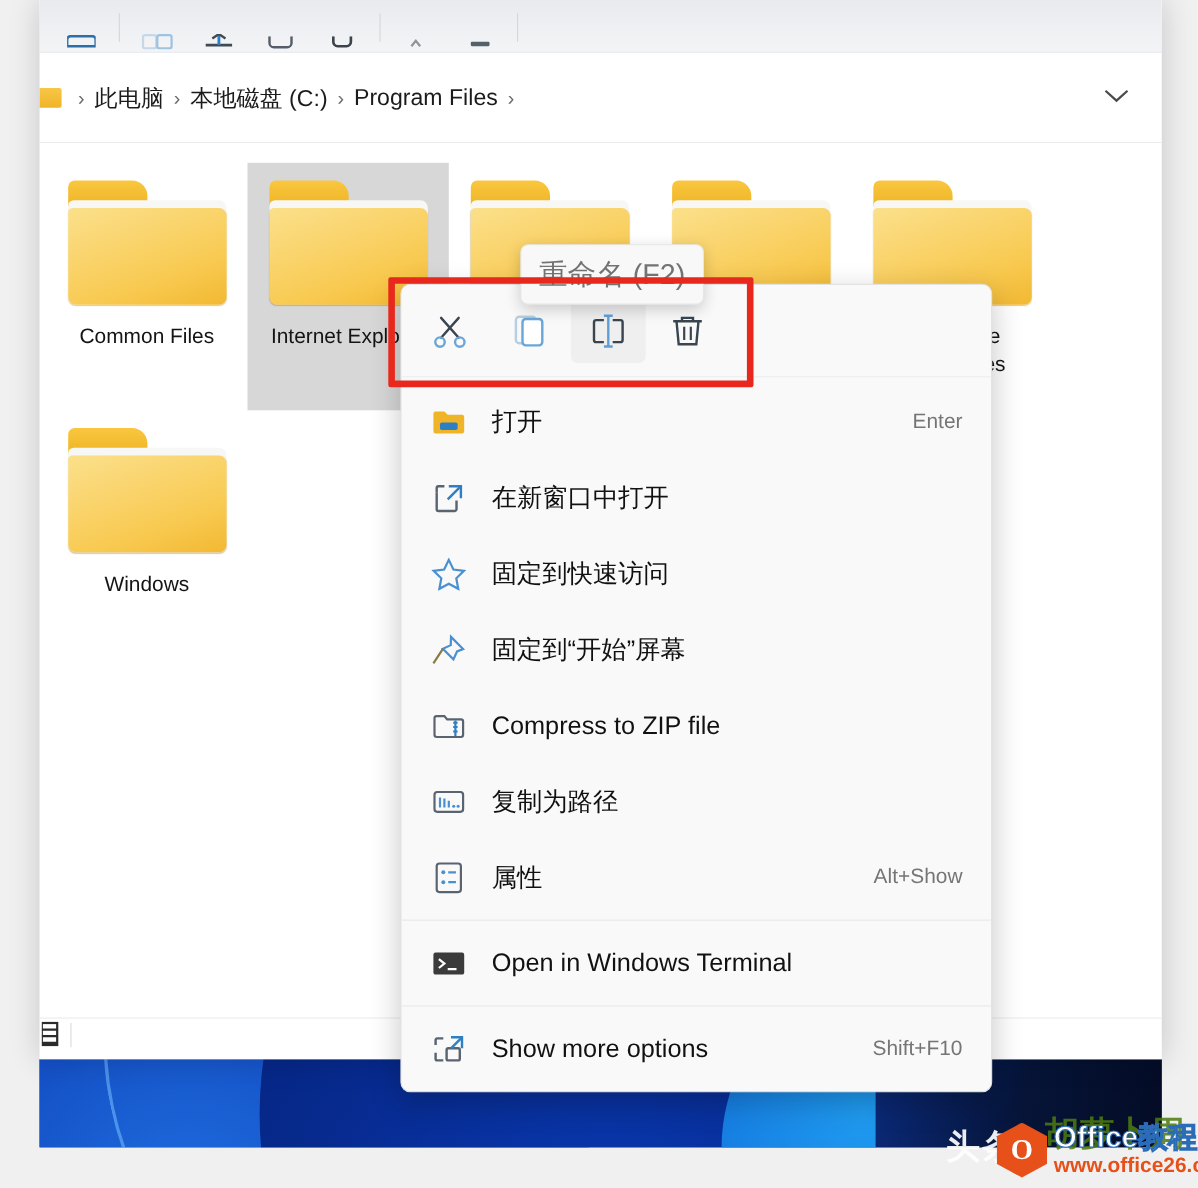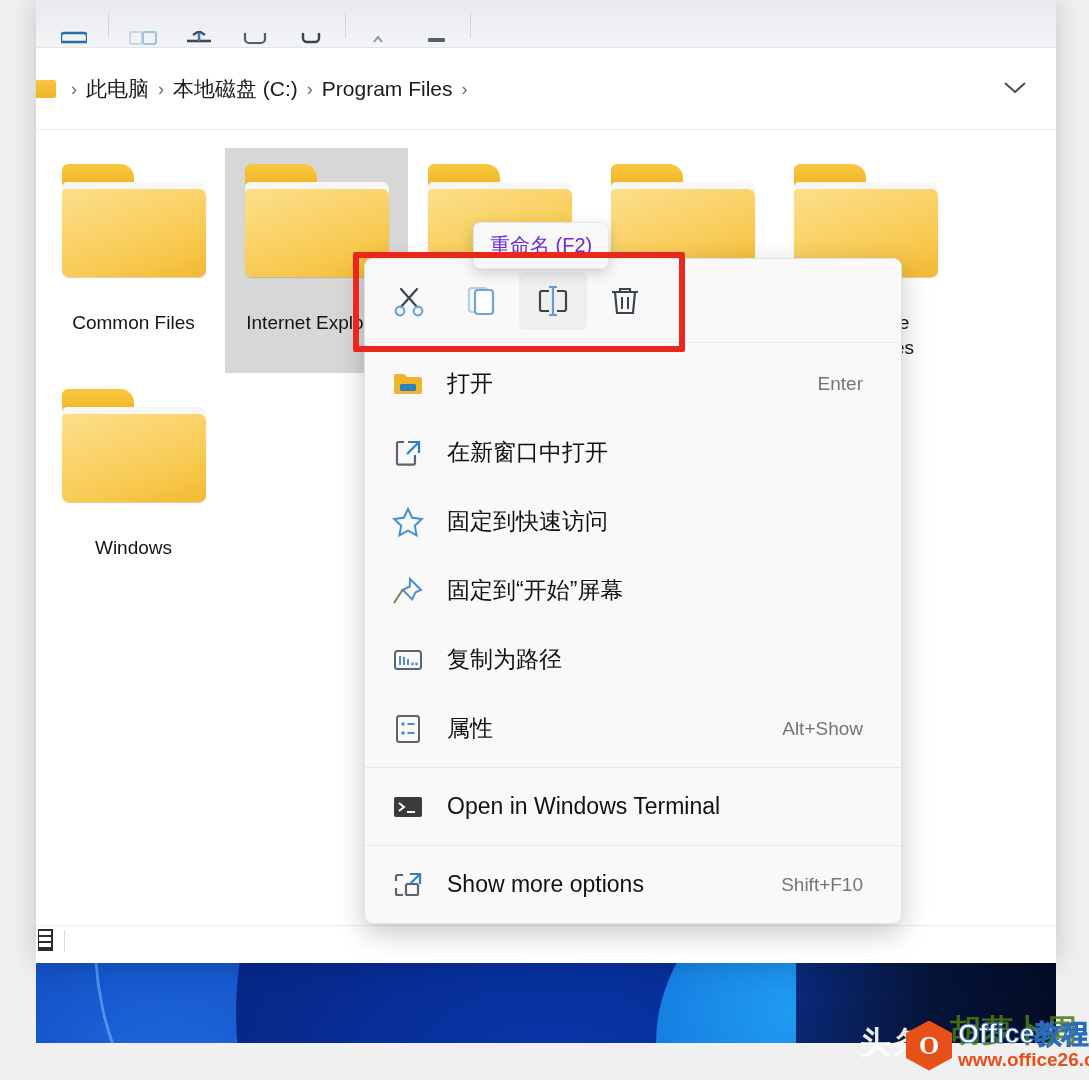--- a/index.html
+++ b/index.html
@@ -164,21 +164,20 @@
     display: flex;
     flex-wrap: wrap;
   }
   .item {
     width: 183px;
     height: 225px;
     display: flex;
     flex-direction: column;
     align-items: center;
     padding-top: 16px;
-    gap: 16px;
   }
   .item.selected { background: #d7d7d7; }
   .item .caption {
     margin-top: 14px;
     width: 165px;
     text-align: center;
     font-size: 19px;
     line-height: 25px;
     color: #141414;
     word-wrap: break-word;
@@ -263,21 +262,21 @@
     border-radius: 6px;
   }
   .cmd-btn.hover { background: #efefef; }
 
   .menu-list { padding: 6px 0 4px 0; }
   .menu-item {
     position: relative;
     height: 69px;
     display: flex;
     align-items: center;
-    padding: 0 38px 0 26px;
+    padding: 0 26px 0 26px;
   }
   .menu-item .mi-icon {
     width: 34px;
     display: flex;
     align-items: center;
     justify-content: center;
     flex: 0 0 34px;
   }
   .menu-item .mi-label {
     margin-left: 22px;
@@ -300,22 +299,22 @@
   
   #tooltip {
     position: absolute;
     left: 473px;
     top: 222px;
     padding: 9px 16px;
     background: #f8f8f8;
     border: 1px solid #e6e6e6;
     border-radius: 7px;
     box-shadow: 0 4px 14px rgba(0,0,0,.18);
-    font-size: 20px;
-    color: #6d28d9;
+    font-size: 26px;
+    color: #737373;
     white-space: nowrap;
   }
 
   
   #redbox {
     position: absolute;
     left: 353px;
     top: 252px;
     width: 332px;
     height: 100px;
@@ -611,20 +610,31 @@
         <span class="mi-icon">
           <svg width="32" height="30" viewBox="0 0 32 30">
             <path d="M18 3l11 11-5.5 2.2-3.3 7.2-9.6-9.6 7.2-3.3z" fill="none" stroke="#4a90d0" stroke-width="2"></path>
             <path d="M10.6 13.8L2 27" stroke="#8a7a44" stroke-width="2"></path>
           </svg>
         </span>
         <span class="mi-label">固定到“开始”屏幕</span>
         <span class="mi-accel"></span>
       </div>
 
+      <div class="menu-item">
+        <span class="mi-icon">
+          <svg width="30" height="28" viewBox="0 0 30 28">
+            <path d="M2 7a2 2 0 0 1 2-2h7l2.5 3H26a2 2 0 0 1 2 2v12a2 2 0 0 1-2 2H4a2 2 0 0 1-2-2z" fill="none" stroke="#5a6470" stroke-width="2"></path>
+            <path d="M21 9v14" stroke="#2f7fc4" stroke-width="2"></path>
+            <path d="M19 11h4M19 15h4M19 19h4" stroke="#2f7fc4" stroke-width="1.8"></path>
+          </svg>
+        </span>
+        <span class="mi-label">Compress to ZIP file</span>
+        <span class="mi-accel"></span>
+      </div>
 
       <div class="menu-item">
         <span class="mi-icon">
           <svg width="30" height="26" viewBox="0 0 30 26">
             <rect x="2" y="4" width="26" height="18" rx="2.5" fill="none" stroke="#5a6470" stroke-width="2"></rect>
             <path d="M7 18V9M11 18V10M15 18V12" stroke="#4a90d0" stroke-width="2"></path>
             <circle cx="19.5" cy="17" r="1.4" fill="#4a90d0"></circle>
             <circle cx="23.5" cy="17" r="1.4" fill="#4a90d0"></circle>
           </svg>
         </span>

